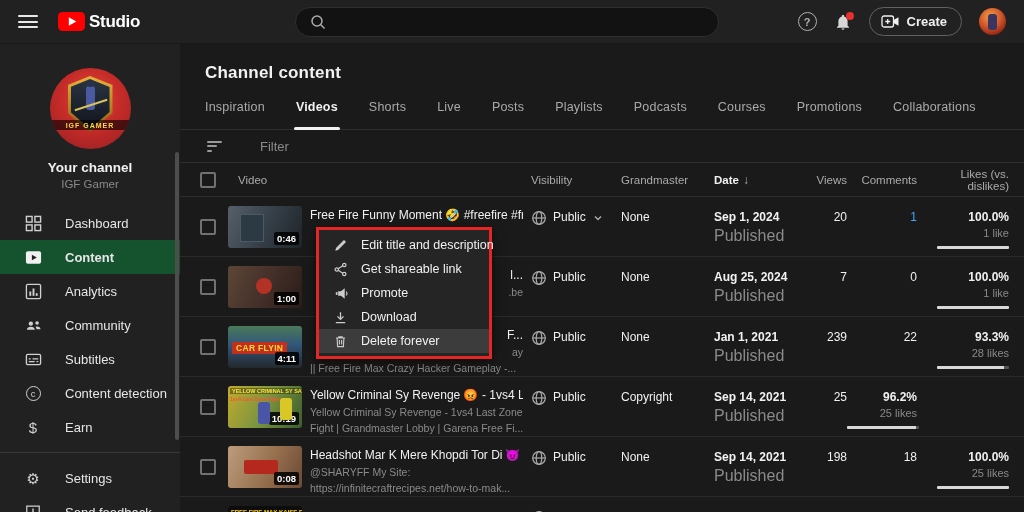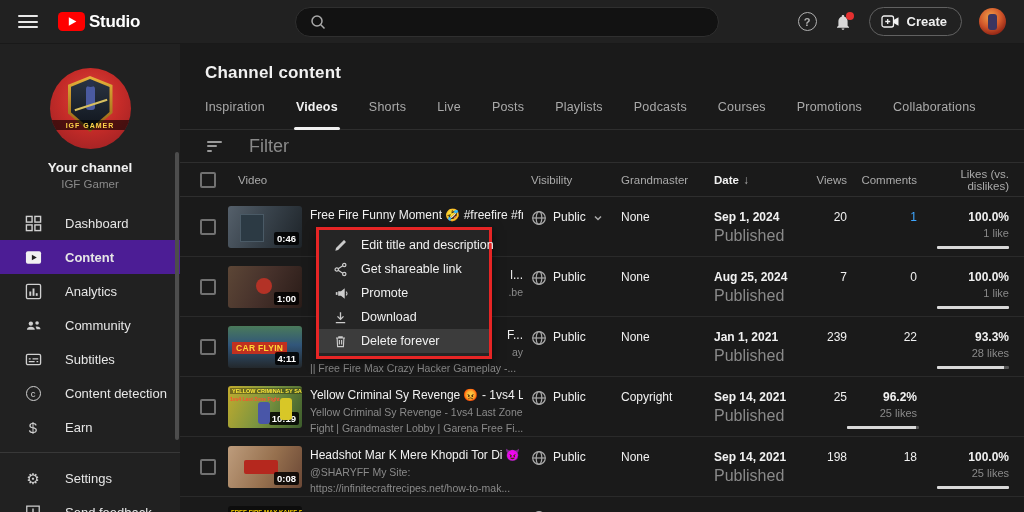--- a/index.html
+++ b/index.html
@@ -53,21 +53,21 @@
   .ch-sword { position:absolute; left:24px; top:36px; width:34px; height:2px; background:#d8c060;
                transform:rotate(-18deg); }
   .ch-banner { position:absolute; left:0; right:0; bottom:19px; background:rgba(0,0,0,.6);
                color:#ffd54a; font-size:7px; font-weight:700; letter-spacing:1px; text-align:center;
                padding:1.5px 0; }
   .ch-name { text-align:center; font-size:13.5px; font-weight:700; margin-top:11px; color:#f1f1f1; }
   .ch-handle { text-align:center; font-size:11.5px; color:#8a8a8a; margin-top:3px; }
   .nav { margin-top:16px; }
   .nav-item { height:34px; display:flex; align-items:center; padding-left:24px; gap:23px; cursor:pointer;
               color:#e6e6e6; font-size:13px; font-weight:500; }
-  .nav-item.active { background:#4c1d95; font-weight:700; }
+  .nav-item.active { background:#14532d; font-weight:700; }
   .nav-icon { width:18px; height:18px; display:flex; align-items:center; justify-content:center;
               flex-shrink:0; }
   .glyph-icon { font-size:15px; color:#d0d0d0; line-height:1; }
   .copyright-circle { width:15px; height:15px; border:1.4px solid #d0d0d0; border-radius:50%;
               display:flex; align-items:center; justify-content:center; font-size:9.5px; color:#d0d0d0; }
   .nav-divider { height:1px; background:#383838; margin:8px 0; }
   .side-scrollbar { position:absolute; right:1px; top:108px; width:4px; height:288px; background:#4d4d4d;
               border-radius:2px; cursor:pointer; }
 
   
@@ -77,21 +77,21 @@
           height:30px; }
   .tab { font-size:12.5px; color:#aaa; font-weight:500; letter-spacing:.2px; cursor:pointer;
          position:relative; padding-bottom:12px; }
   .tab.active { color:#f1f1f1; font-weight:700; }
   .tab.active::after { content:""; position:absolute; left:-2px; right:-2px; bottom:-1px; height:3px;
          background:#f1f1f1; border-radius:2px; }
   .filter-bar { height:33px; display:flex; align-items:center; padding-left:27px; gap:27px;
          border-bottom:1px solid #2e2e2e; cursor:pointer; }
   .filter-icon div { height:2px; background:#9a9a9a; margin:2.5px 0; border-radius:1px; }
   .fi1{width:15px;} .fi2{width:10px;} .fi3{width:5px;}
-  .filter-label { font-size:18px; color:#8a8a8a; }
+  .filter-label { font-size:13px; color:#8a8a8a;margin-left:11px; }
 
   .grid { display:grid; grid-template-columns:28px 82px 221px 90px 93px 93px 40px 70px 92px;
           padding-left:20px; }
   .thead { height:34px; align-items:center; border-bottom:1px solid #2e2e2e; color:#aaa;
           font-size:11.5px; }
   .th-video { padding-left:10px; }
   .th-date { color:#f1f1f1; font-weight:700; display:flex; align-items:center; gap:4px; }
   .sort-arrow { font-size:12px; color:#aaa; font-weight:400; }
   .num { text-align:right; font-size:12px; color:#f1f1f1; }
   .thead .num { color:#aaa; font-size:11.5px; }

